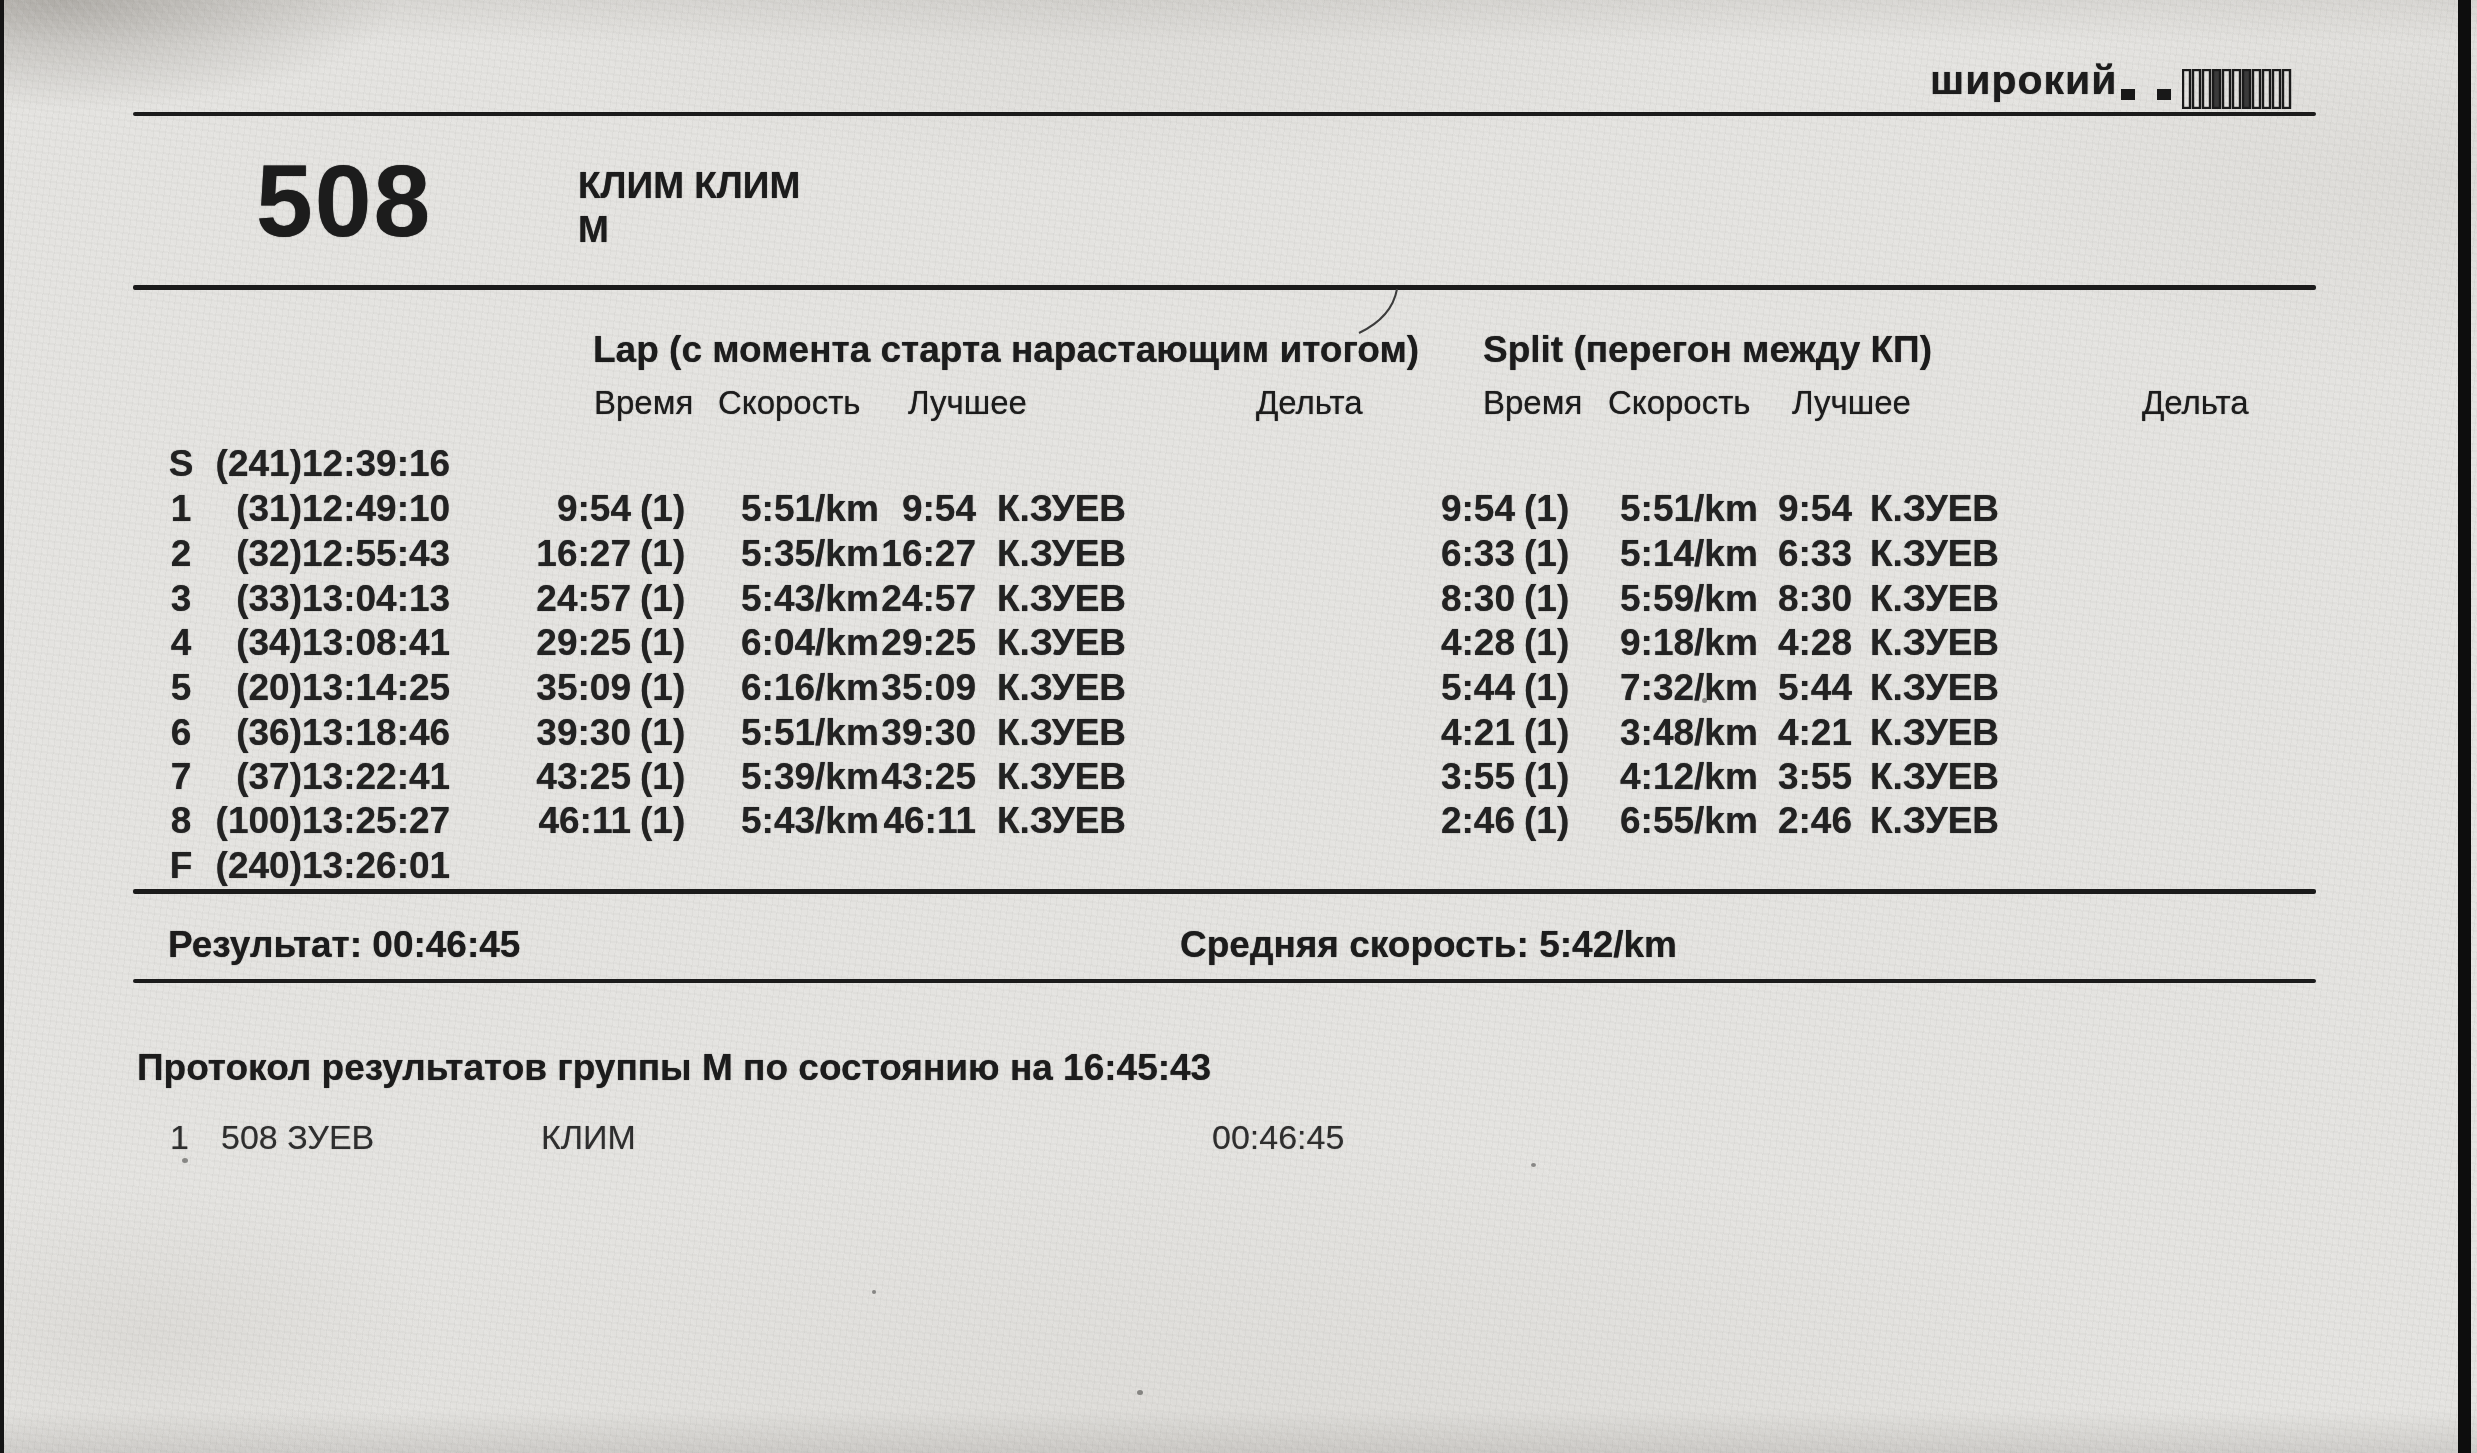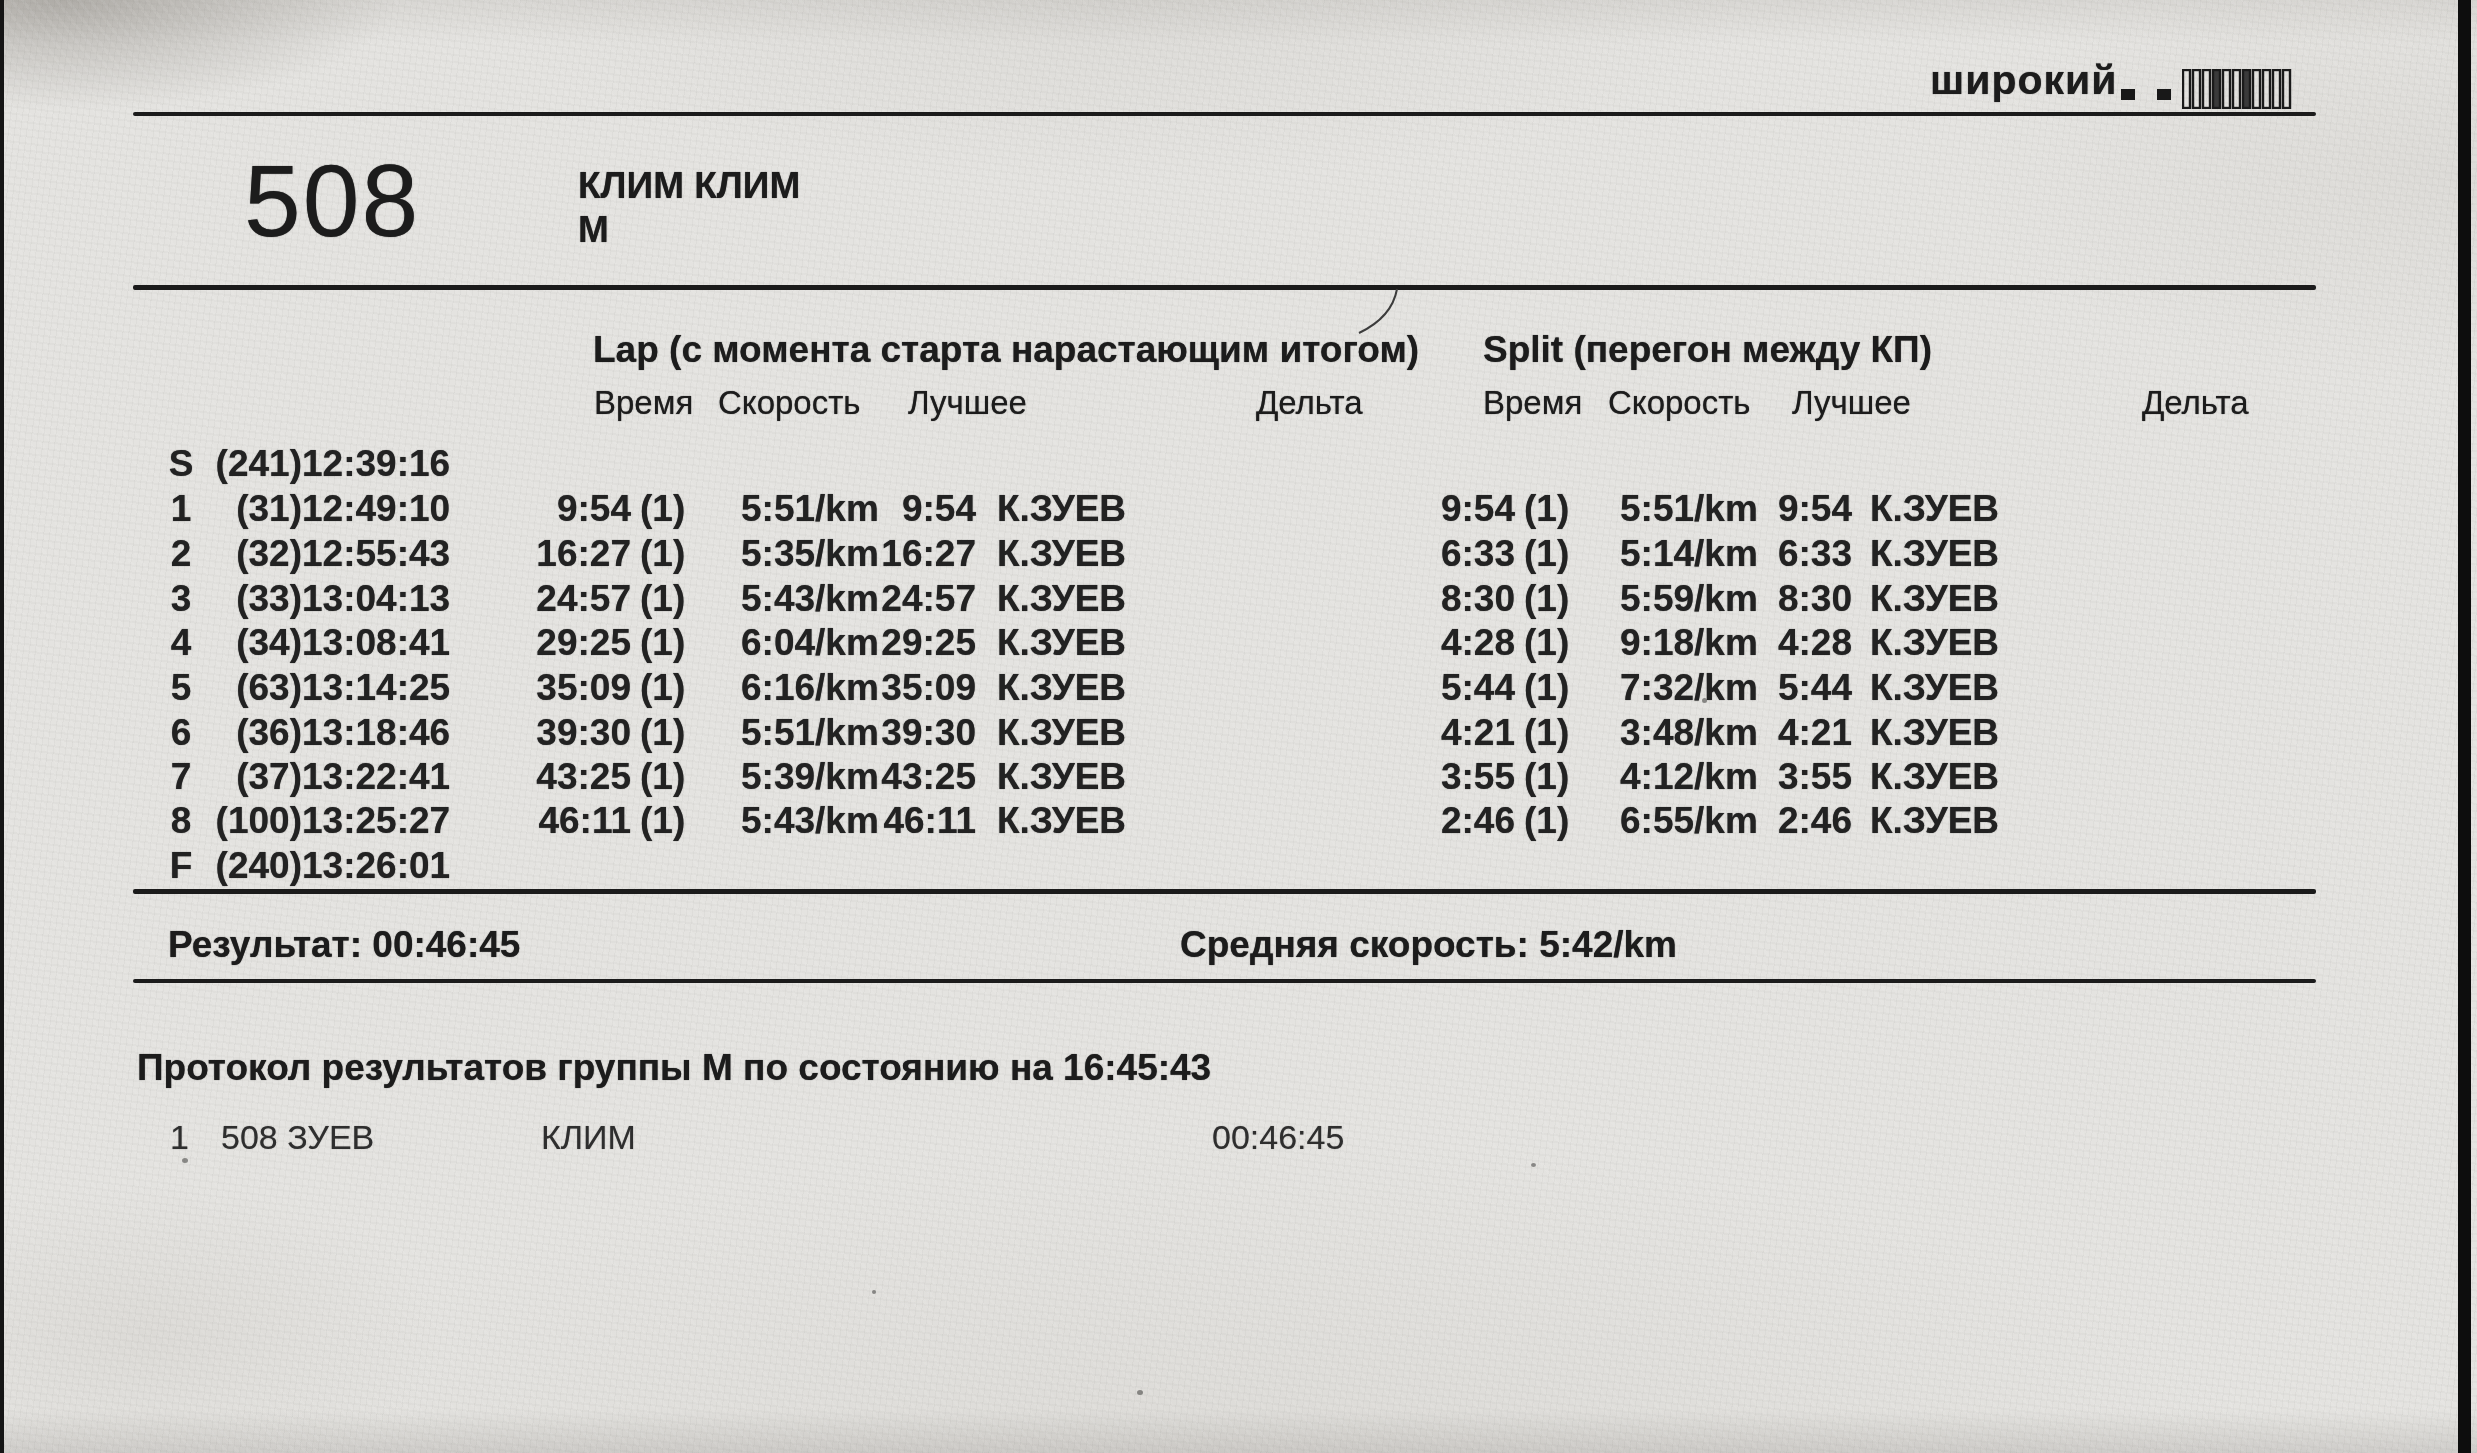--- a/index.html
+++ b/index.html
@@ -32,21 +32,21 @@
   .rule1{top:112px;height:4px;}
   .rule2{top:285px;height:5px;}
   .rule3{top:889px;height:5px;}
   .rule4{top:979px;height:4px;}
 
   .corner-label{left:1930px;top:57px;font-size:41px;font-weight:700;letter-spacing:1px;}
   .dash{position:absolute;top:89px;width:14px;height:11px;background:#181818;}
   .d1{left:2121px;} .d2{left:2157px;}
   .barcode{position:absolute;left:2182px;top:69px;}
 
-  .bib{left:244px;top:150px;font-size:102px;font-weight:400;letter-spacing:2px;line-height:1;}
+  .bib{left:256px;top:150px;font-size:102px;font-weight:700;letter-spacing:2px;line-height:1;}
   .athlete{left:578px;top:165px;font-size:37px;font-weight:700;}
   .group{left:578px;top:209px;font-size:37px;font-weight:700;}
 
   .sec-title{top:329px;font-size:37px;font-weight:700;}
   .h-col{top:384px;font-size:33px;font-weight:400;position:absolute;white-space:nowrap;}
 
   .trow{position:absolute;left:0;width:2477px;height:42px;font-size:37px;font-weight:600;color:#222;}
   .cell{position:absolute;white-space:nowrap;text-shadow:0 0 1px rgba(25,25,25,0.7);}
   .c-code {left:163px;width:36px;text-align:center;}
   .c-punch{left:168px;width:134px;text-align:right;}
@@ -183,21 +183,21 @@
   <span class="cell c-lname">К.ЗУЕВ</span>
   <span class="cell c-stime">4:28</span>
   <span class="cell c-srank">(1)</span>
   <span class="cell c-sspeed">9:18/km</span>
   <span class="cell c-sbest">4:28</span>
   <span class="cell c-sname">К.ЗУЕВ</span>
 </div>
 
 <div class="trow" style="top:667px">
   <span class="cell c-code">5</span>
-  <span class="cell c-punch">(63)</span>
+  <span class="cell c-punch">(20)</span>
   <span class="cell c-clock">13:14:25</span>
   <span class="cell c-ltime">35:09</span>
   <span class="cell c-lrank">(1)</span>
   <span class="cell c-lspeed">6:16/km</span>
   <span class="cell c-lbest">35:09</span>
   <span class="cell c-lname">К.ЗУЕВ</span>
   <span class="cell c-stime">5:44</span>
   <span class="cell c-srank">(1)</span>
   <span class="cell c-sspeed">7:32/km</span>
   <span class="cell c-sbest">5:44</span>

